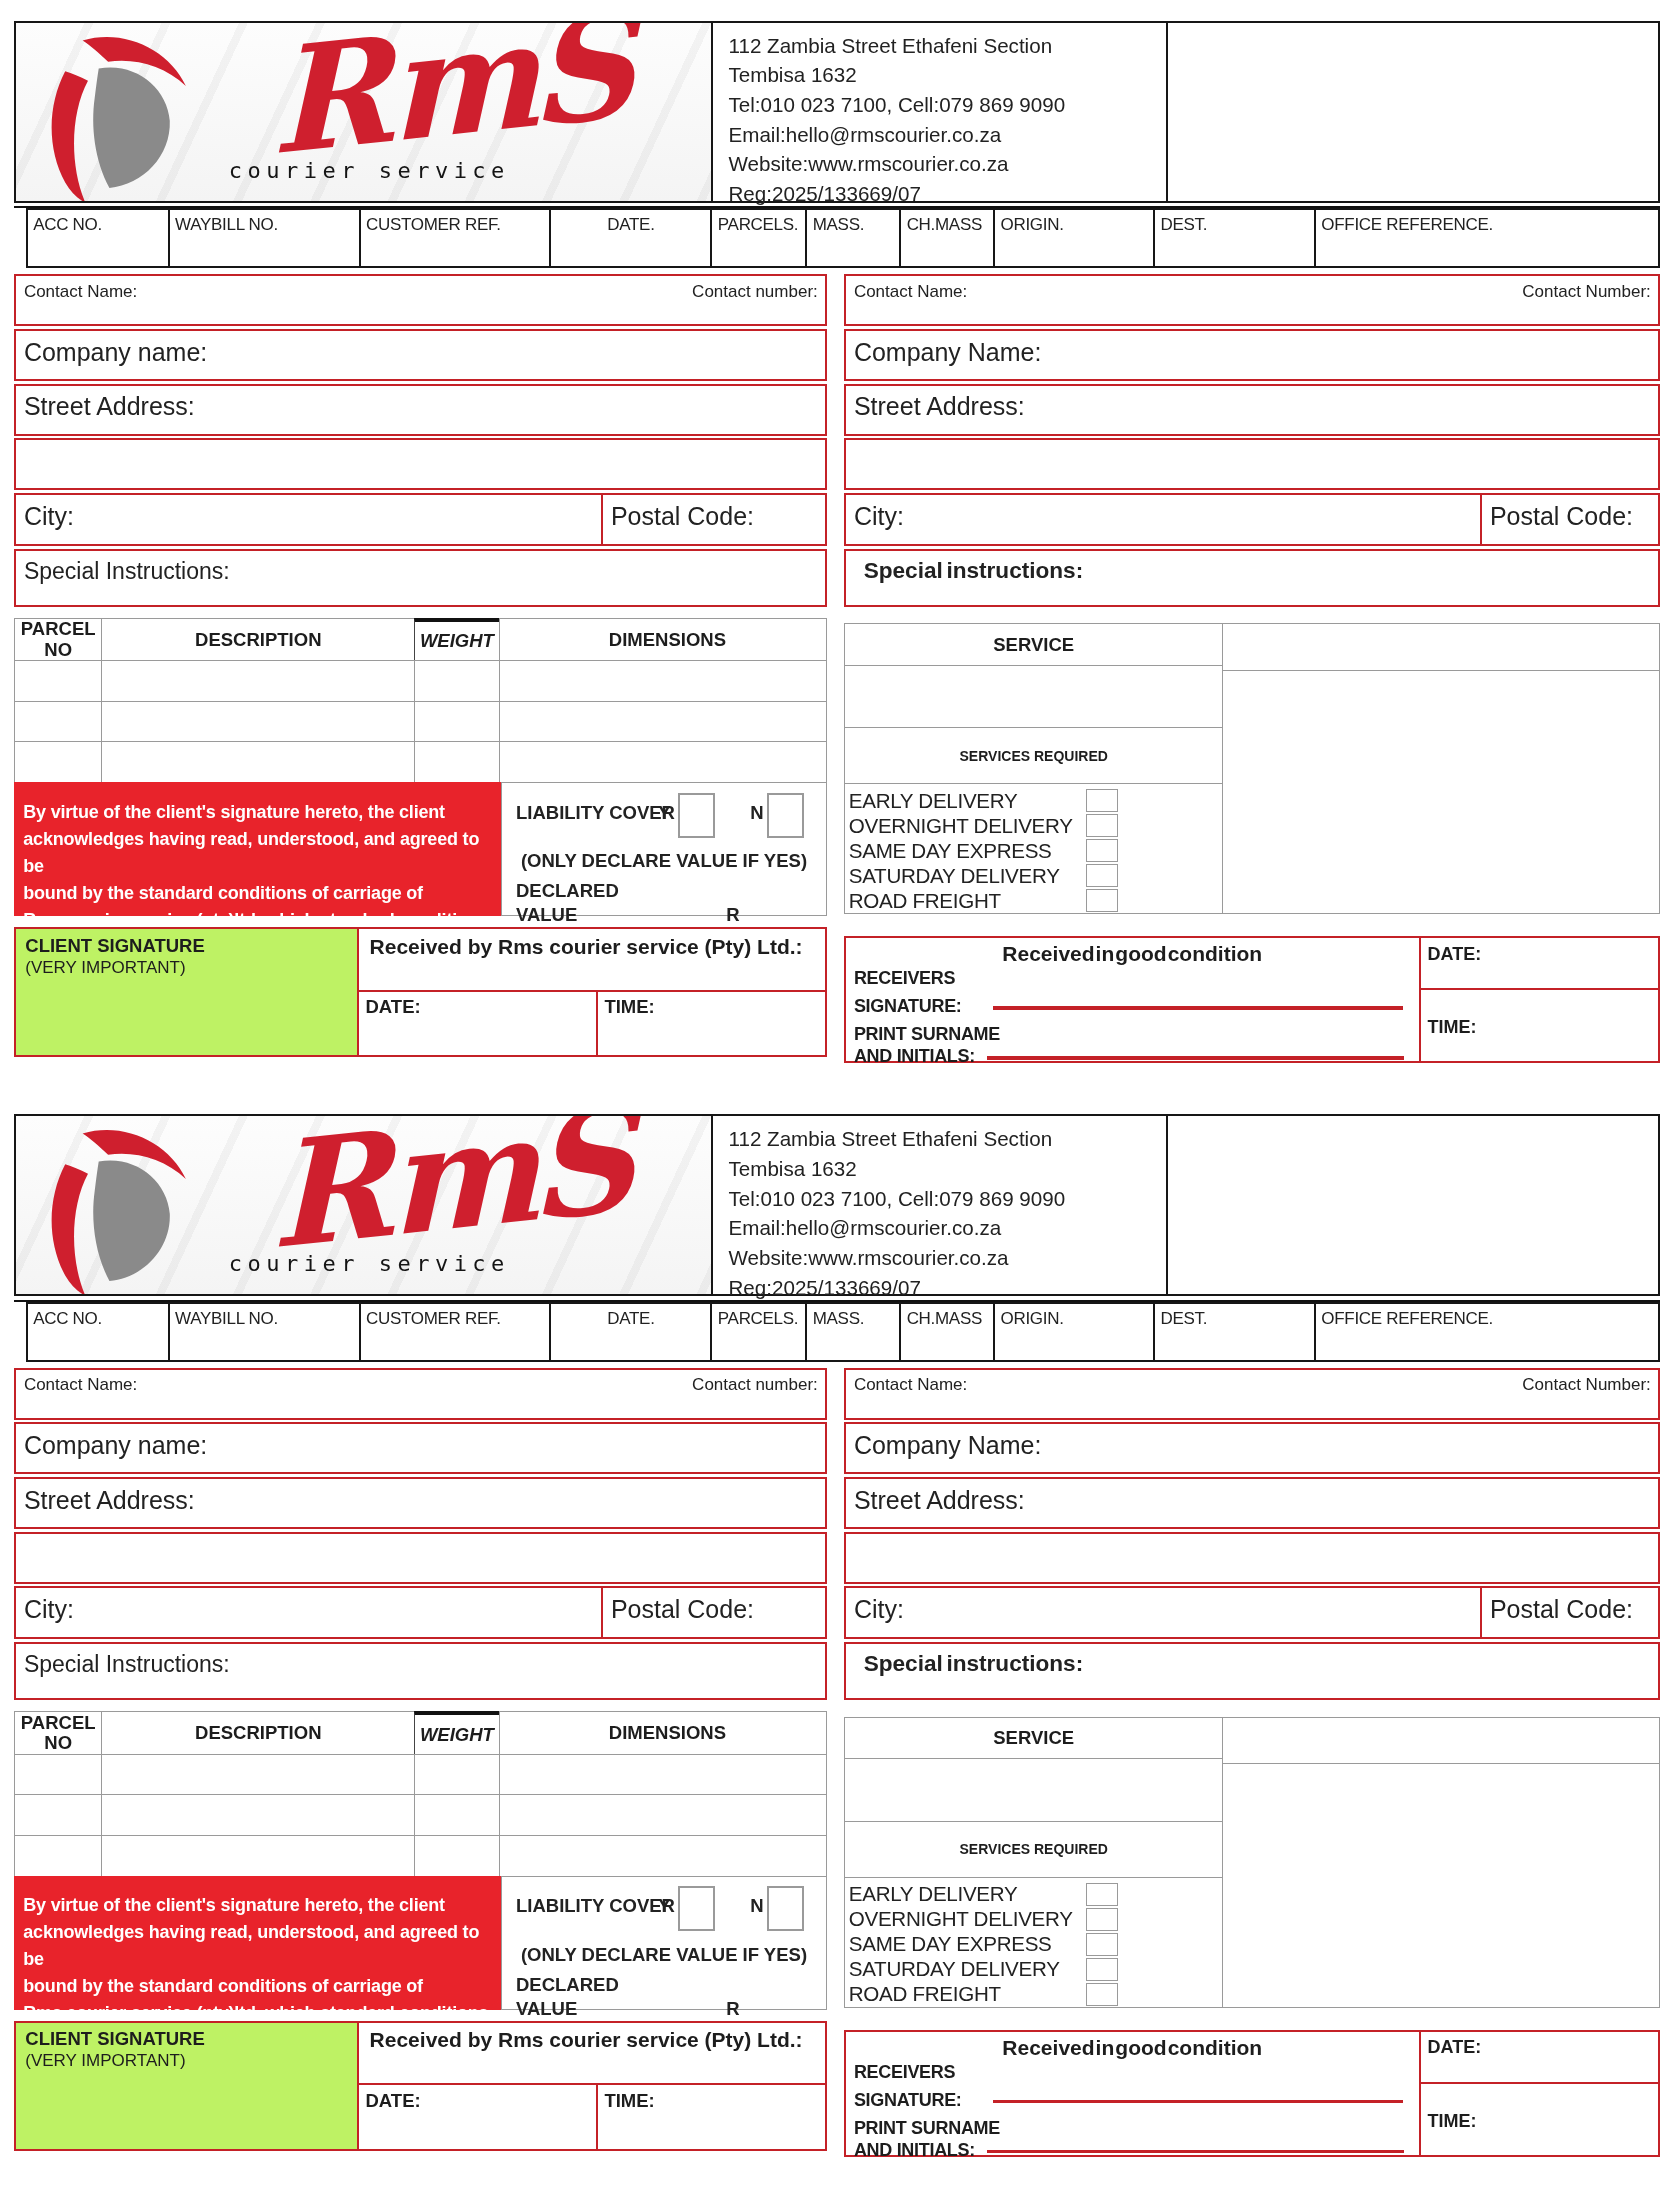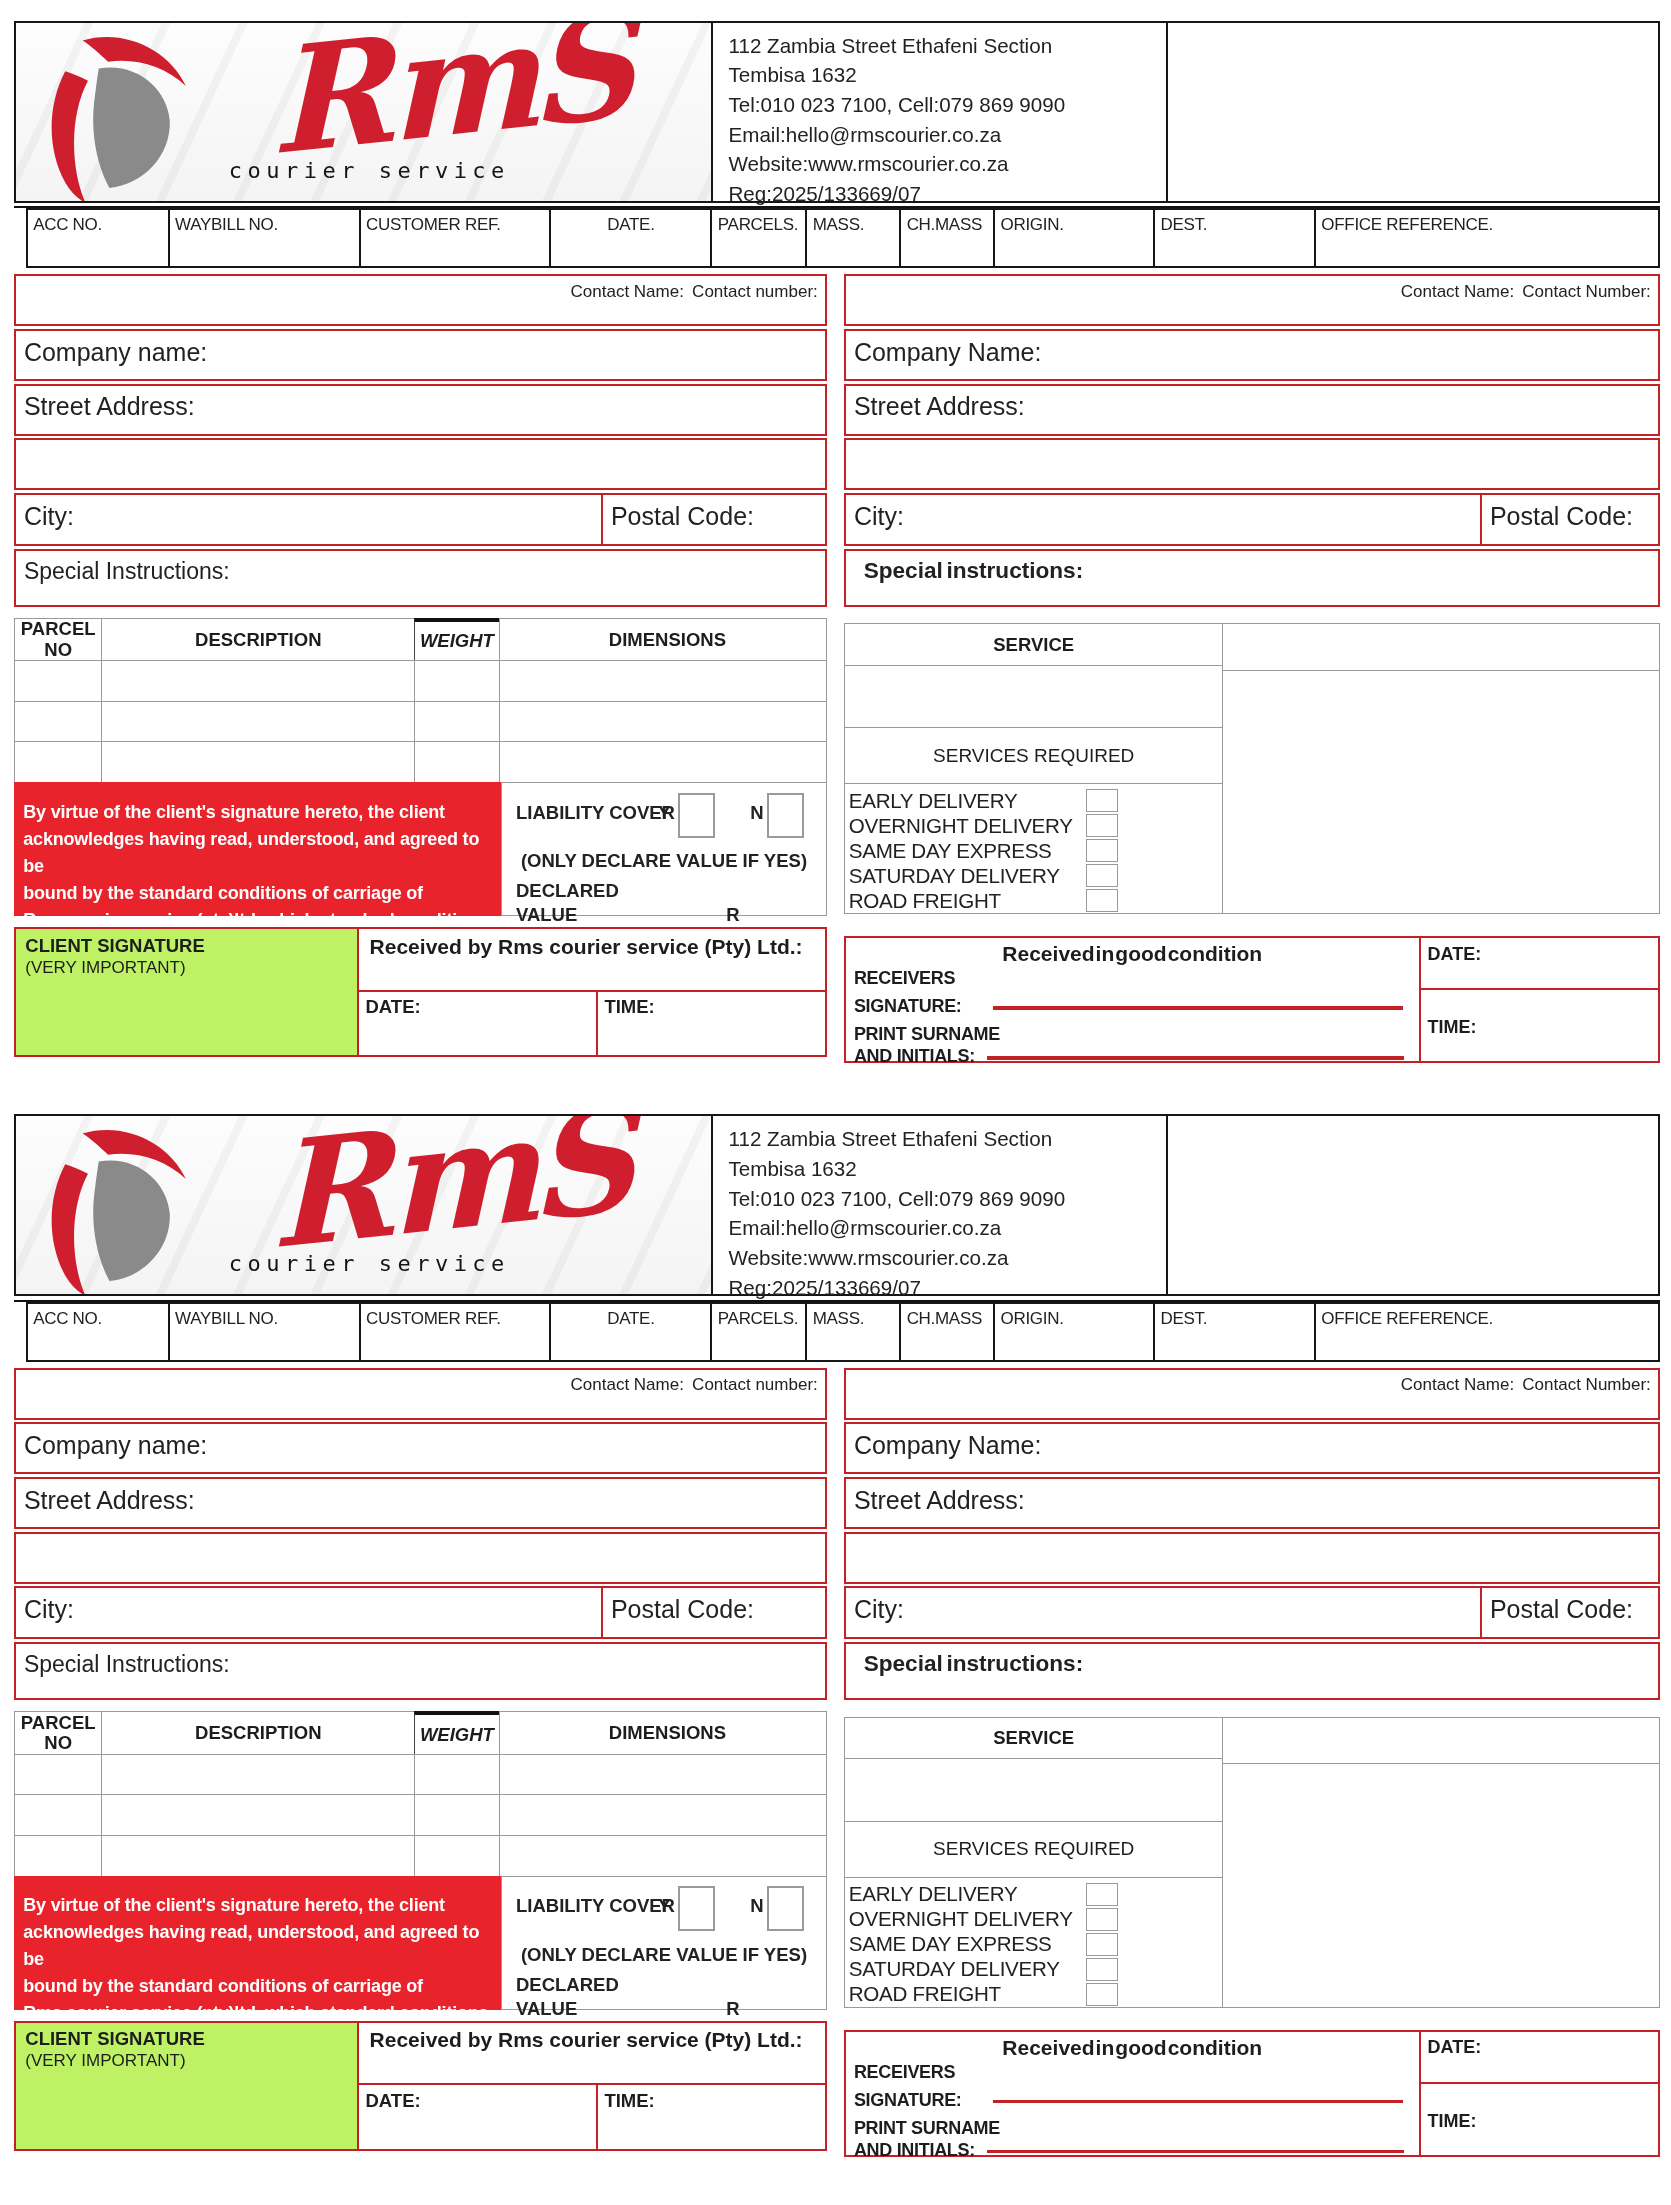--- a/index.html
+++ b/index.html
@@ -35,21 +35,21 @@
   
   .columns { display:flex; margin-top:6.2px; justify-content:space-between; }
   .col-left { width:813px; }
   .col-right { width:816px; }
 
   
   .rbox { border:2.1px solid #c42127; background:#fff; margin-bottom:2.7px; position:relative; }
   .h76 { height:52px; } .h78 { height:53px; } .h84 { height:58px; }
   .lbl-sm { font-size:17px; color:#222; padding:5.5px 0 0 8.2px; display:inline-block; }
   .lbl-lg { font-size:25px; color:#222; padding:6.9px 0 0 8.2px; display:inline-block; }
-  .contact-flex { display:flex; justify-content:flex-end; }
+  .contact-flex { display:flex; justify-content:space-between; }
   .contact-flex .right { padding-right:6.9px; }
   .city-row { display:flex; margin-bottom:2.7px; }
   .city-row .rbox { margin-bottom:0; }
   .bold { font-weight:bold; }
 
   
   .parcel-table { margin-top:11px; }
   .pt-row { display:flex; }
   .ptc { border:1.4px solid #9a9a9a; margin-left:-1.4px; background:#fff; }
   .ptc:first-child { margin-left:0; }
@@ -87,21 +87,21 @@
   .sig-bottom { display:flex; margin-top:-2.1px; flex:1; }
   .sig-date { width:241px; border:2.1px solid #c42127; padding:4.1px 0 0 6.9px; font-weight:bold; font-size:18.5px; background:#fff; }
   .sig-time { flex:1; margin-left:-2.1px; border:2.1px solid #c42127; padding:4.1px 0 0 6.9px; font-weight:bold; font-size:18.5px; background:#fff; }
 
   
   .svc { display:flex; margin-top:16.5px; height:291px; }
   .svc-left { width:380px; display:flex; flex-direction:column; }
   .svc-cell { border:1.4px solid #9a9a9a; background:#fff; }
   .svc-h1 { height:48px; display:flex; align-items:center; justify-content:center; font-weight:bold; font-size:18.5px; }
   .svc-empty { height:71px; margin-top:-1.4px; }
-  .svc-h2 { height:64px; margin-top:-1.4px; display:flex; align-items:center; justify-content:center; font-weight:normal; font-size:19px; }
+  .svc-h2 { height:64px; margin-top:-1.4px; display:flex; align-items:center; justify-content:center; font-weight:bold; font-size:14px; }
   .svc-opts { flex:1; margin-top:-1.4px; padding-top:4px; }
   .opt-row { display:flex; align-items:center; height:25px; }
   .opt-label { width:241px; padding-left:4.1px; font-size:20.6px; letter-spacing:-0.3px; color:#222; }
   .opt-box { width:32px; height:23px; border:1.4px solid #9a9a9a; background:#fff; }
   .svc-right { flex:1; margin-left:-1.4px; display:flex; flex-direction:column; }
   .svc-r-top { height:48px; }
   .svc-r-bottom { flex:1; margin-top:-1.4px; }
 
   
   .rg { display:flex; margin-top:22px; height:127px; }

